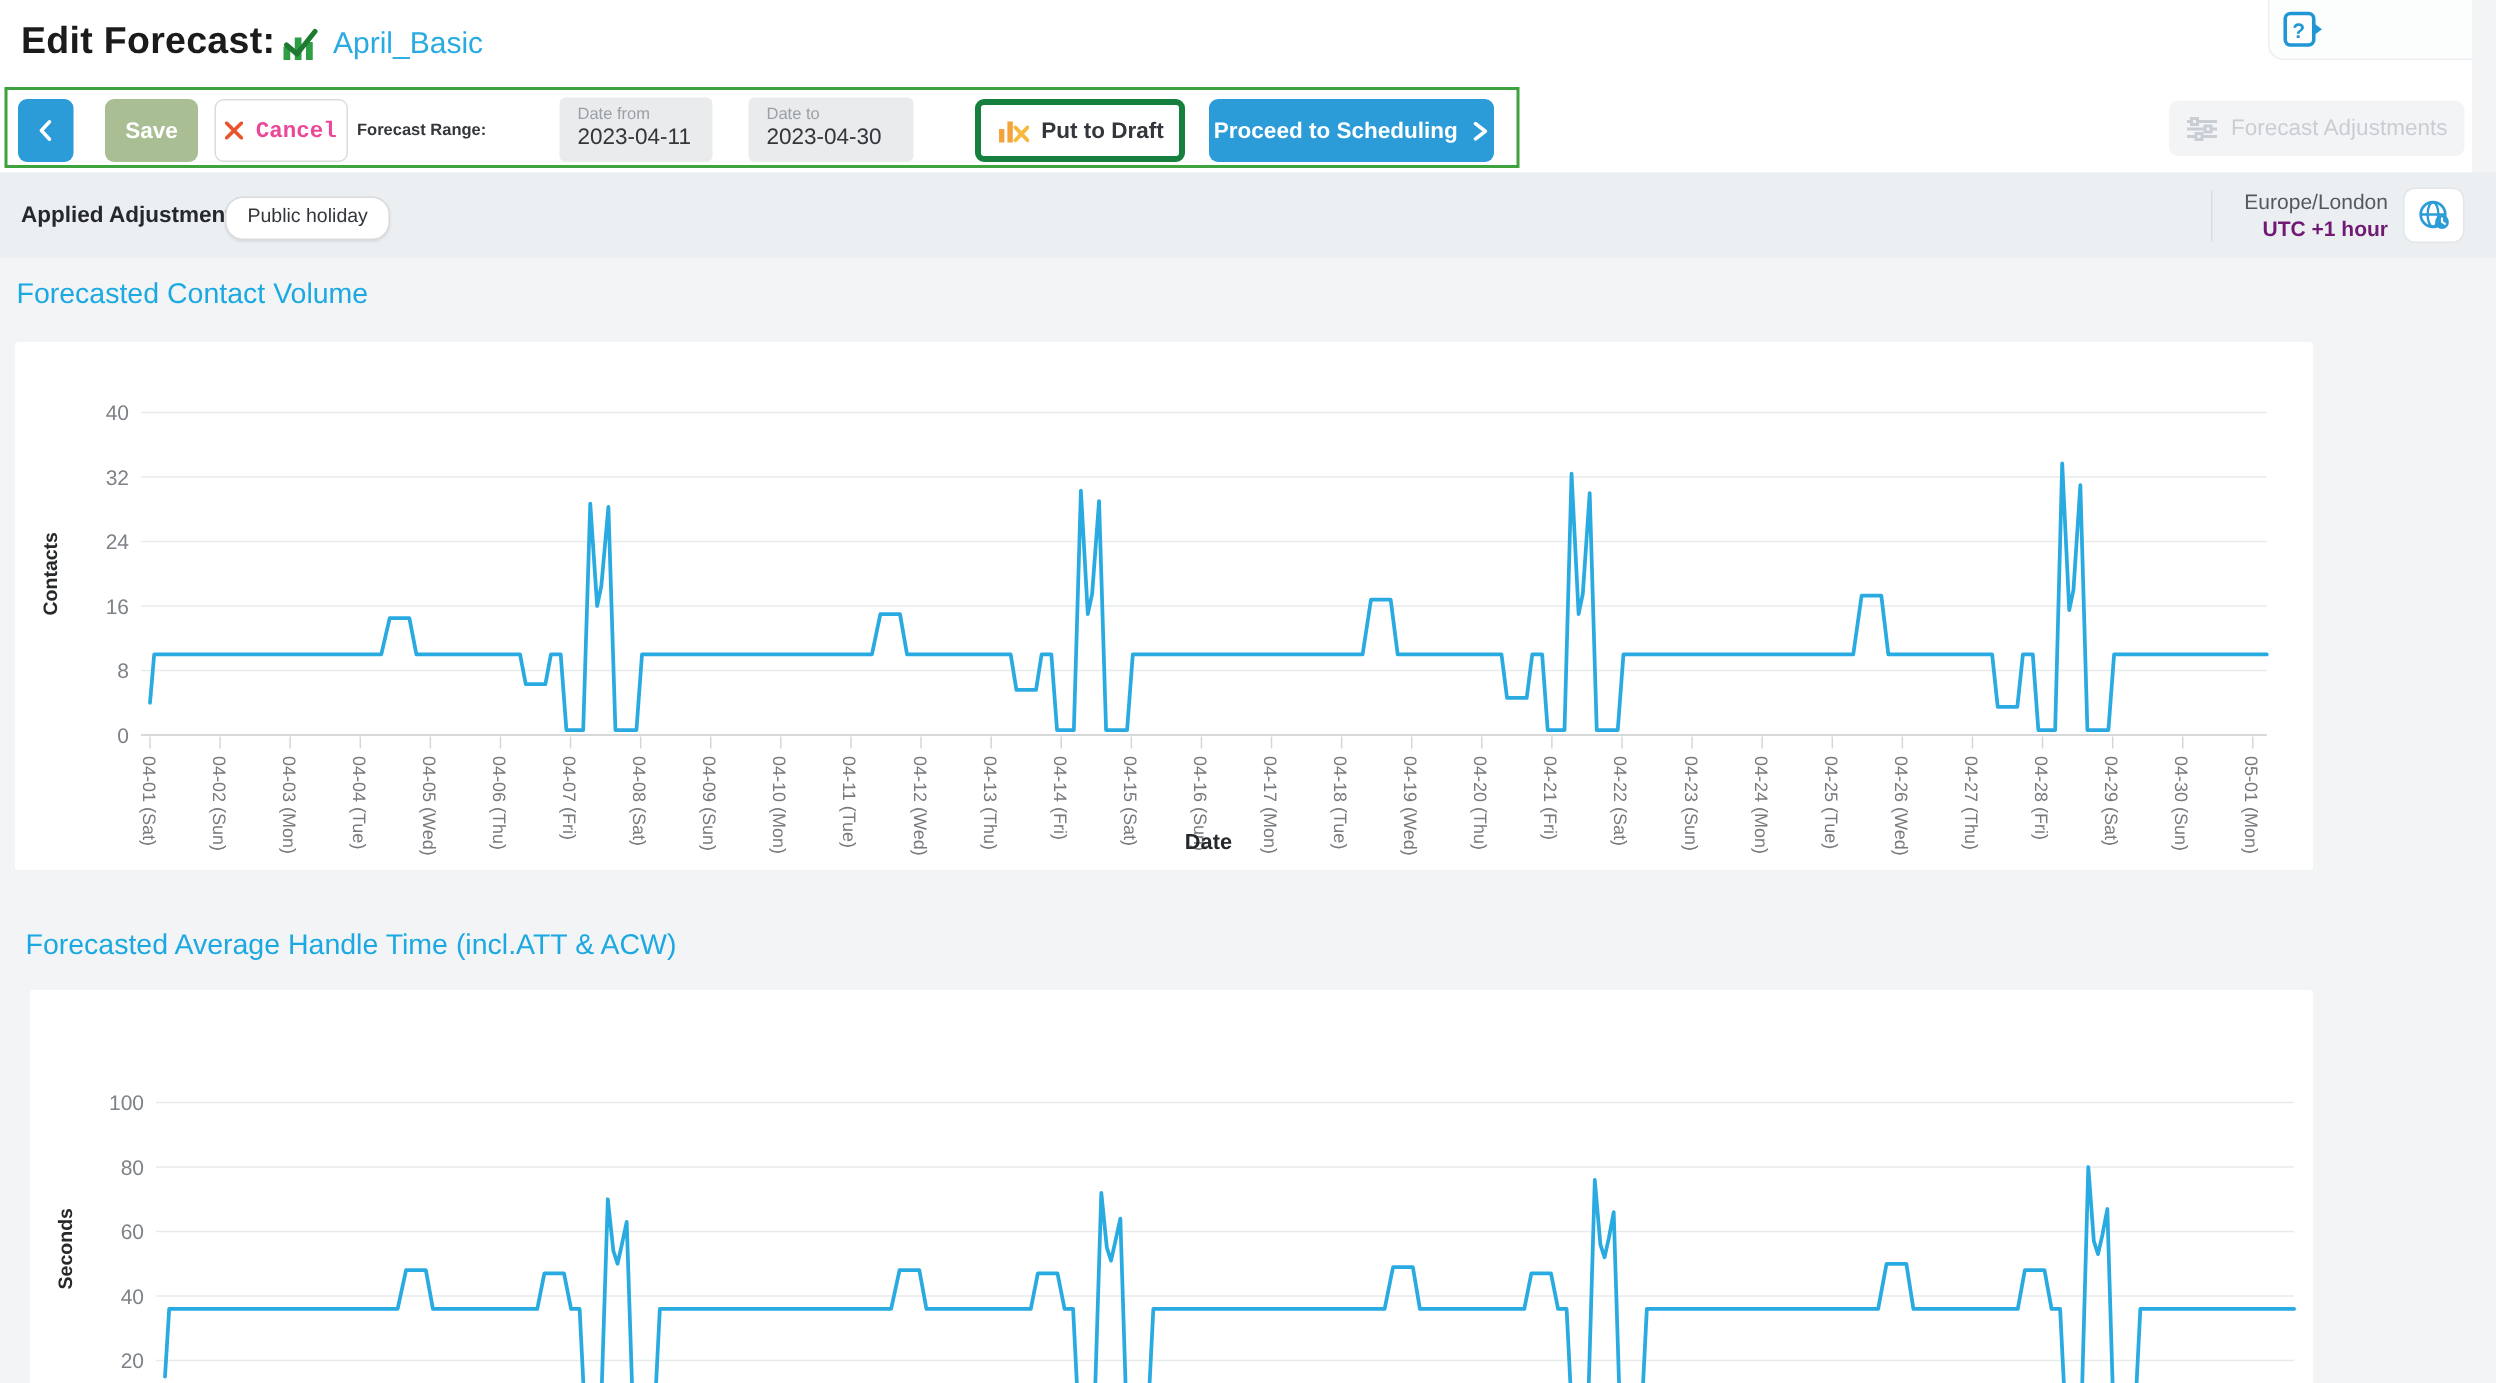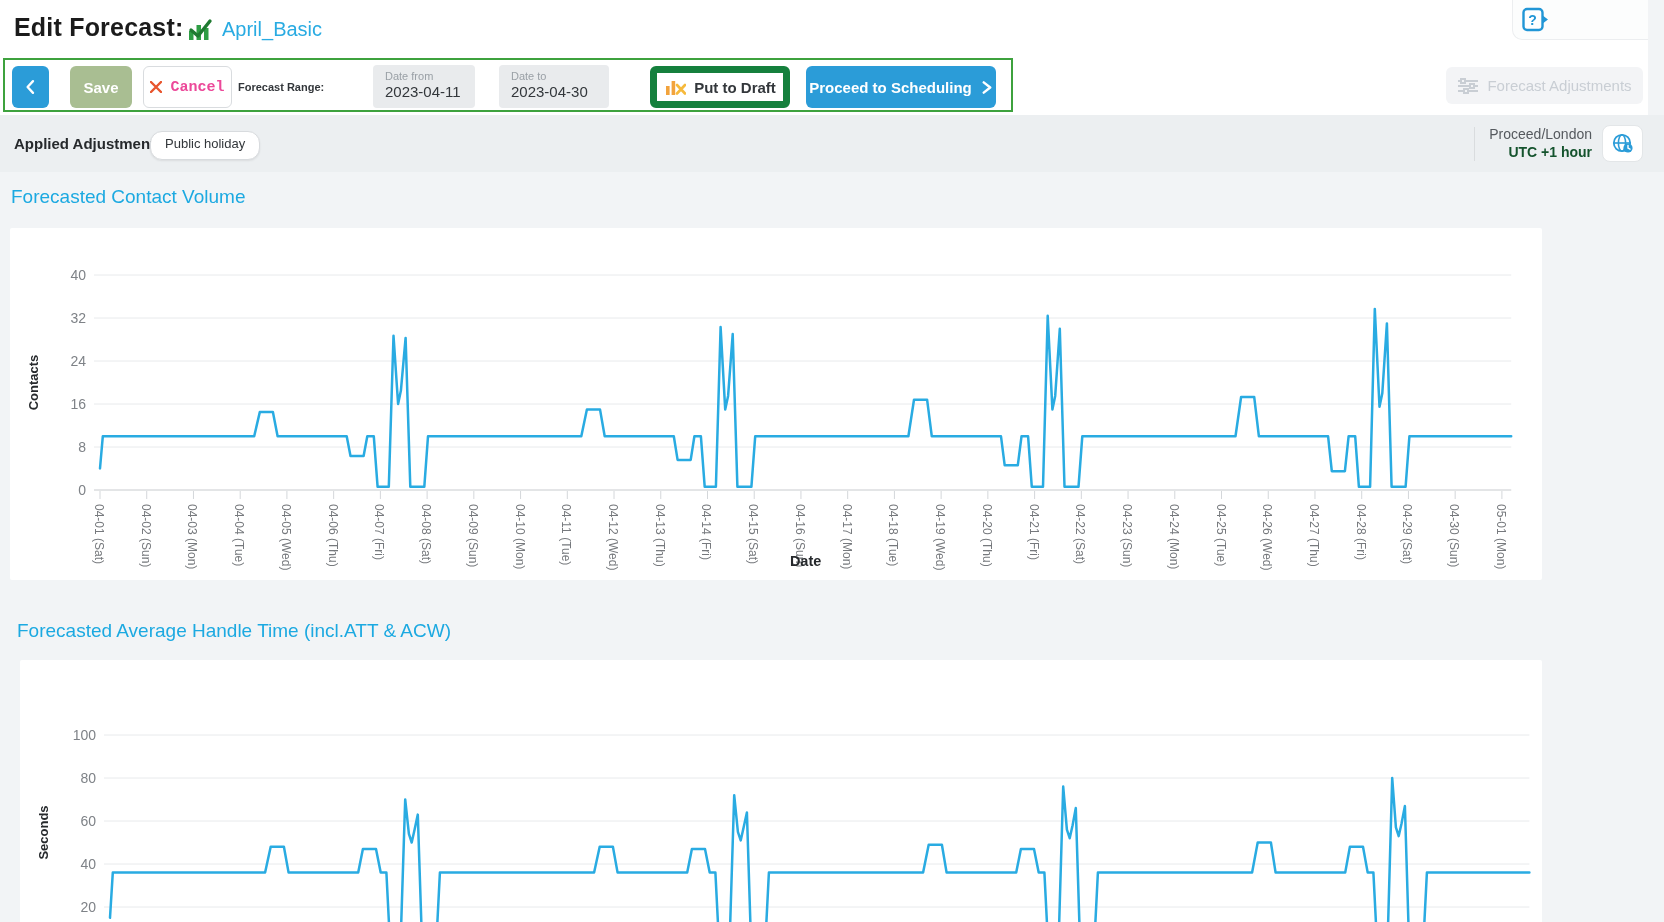--- a/index.html
+++ b/index.html
@@ -20,32 +20,32 @@
   .btn { position:absolute; top:66px; height:42px; border:none; border-radius:6px; font-family:inherit; font-size:15px; font-weight:700; display:flex; align-items:center; justify-content:center; gap:8px; cursor:pointer; }
   .btn-back { left:12px; width:37px; background:#2B9CD8; }
   .btn-save { left:70px; width:62px; background:#A9BE92; color:#FFFFFF; }
   .btn-cancel { left:143px; width:89px; background:#FFFFFF; border:1px solid #D9DCDF; color:#ec4899;font-family:Liberation Mono, monospace; }
   .range-label { position:absolute; left:238px; top:66px; height:42px; line-height:42px; font-size:11px; font-weight:700; color:#33373B; }
   .datefield { position:absolute; top:65px; height:43px; background:#E9EBED; border-radius:4px; padding:5px 12px 0 12px; cursor:pointer; }
   .datefield .df-label { display:block; font-size:11px; color:#9AA0A6; }
   .datefield .df-value { display:block; font-size:15px; color:#33373B; margin-top:1px; }
   .df-from { left:373px; width:102px; }
   .df-to { left:499px; width:110px; }
-  .btn-draft { left:650px; width:140px; background:#FFFFFF; border:7px solid #15803d; color:#33373B; }
+  .btn-draft { left:650px; width:140px; background:#FFFFFF; border:4px solid #15803d; color:#33373B; }
   .btn-proceed { left:806px; width:190px; background:#2B9CD8; color:#FFFFFF; }
   .btn-adjust { left:1446px; top:67px; width:197px; height:37px; background:#F3F4F6; color:#C9CED4; font-weight:400; }
 
   
   .applied-row { position:absolute; left:0; top:115px; width:1664px; height:57px; background:#ECEFF1; }
   .applied-label { position:absolute; left:14px; top:0; height:57px; line-height:57px; font-size:15px; font-weight:700; color:#26292C; }
   .chip { position:absolute; left:150px; top:16px; height:29px; line-height:23px; padding:0 14px; background:#FFFFFF; border:1px solid #D8DBDE; border-radius:12px; font-size:13px; color:#33373B; box-shadow:0 1px 2px rgba(0,0,0,.08); cursor:pointer; }
   .tz-divider { position:absolute; left:1474px; top:12px; width:1px; height:34px; background:#D9DCDE; }
   .tz-text { position:absolute; right:72px; top:11px; text-align:right; }
   .tz-region { font-size:14px; color:#55595E; }
-  .tz-offset { font-size:14px; font-weight:700; color:#14532d; margin-top:2px; }
+  .tz-offset { font-size:14px; font-weight:700; color:#701a75; margin-top:2px; }
   .tz-btn { position:absolute; left:1602px; top:10px; width:41px; height:37px; background:#FFFFFF; border:1px solid #E3E6E8; border-radius:8px; display:flex; align-items:center; justify-content:center; cursor:pointer; }
 
   
   .section-title { position:absolute; font-size:19px; font-weight:400; color:#1CA9E1; }
   .st-1 { left:11px; top:186px; }
   .st-2 { left:17px; top:620px; }
   .panel { position:absolute; background:#FFFFFF; border-radius:2px; }
   .panel-1 { left:10px; top:228px; width:1532px; height:352px; }
   .panel-2 { left:20px; top:660px; width:1522px; height:300px; }
   svg text { font-family:"Liberation Sans","DejaVu Sans",sans-serif; }
@@ -128,21 +128,21 @@
         <span>Forecast Adjustments</span>
       </button>
     </nav>
   </header>
 
   <div class="applied-row">
     <span class="applied-label">Applied Adjustments:</span>
     <span class="chip">Public holiday</span>
     <div class="tz-divider"></div>
     <div class="tz-text">
-      <div class="tz-region">Proceed/London</div>
+      <div class="tz-region">Europe/London</div>
       <div class="tz-offset">UTC +1 hour</div>
     </div>
     <button class="tz-btn">
       <svg viewBox="0 0 24 23" width="24" height="23">
         <circle cx="11" cy="11" r="8.2" fill="none" stroke="#2B9CD8" stroke-width="1.8"></circle>
         <ellipse cx="11" cy="11" rx="3.6" ry="8.2" fill="none" stroke="#2B9CD8" stroke-width="1.6"></ellipse>
         <line x1="2.8" y1="11" x2="19.2" y2="11" stroke="#2B9CD8" stroke-width="1.6"></line>
         <circle cx="17" cy="16" r="4.6" fill="#2B9CD8"></circle>
         <path d="M17,13.5 L17,16 L19,17.2" stroke="#FFFFFF" stroke-width="1.4" fill="none" stroke-linecap="round"></path>
       </svg>

